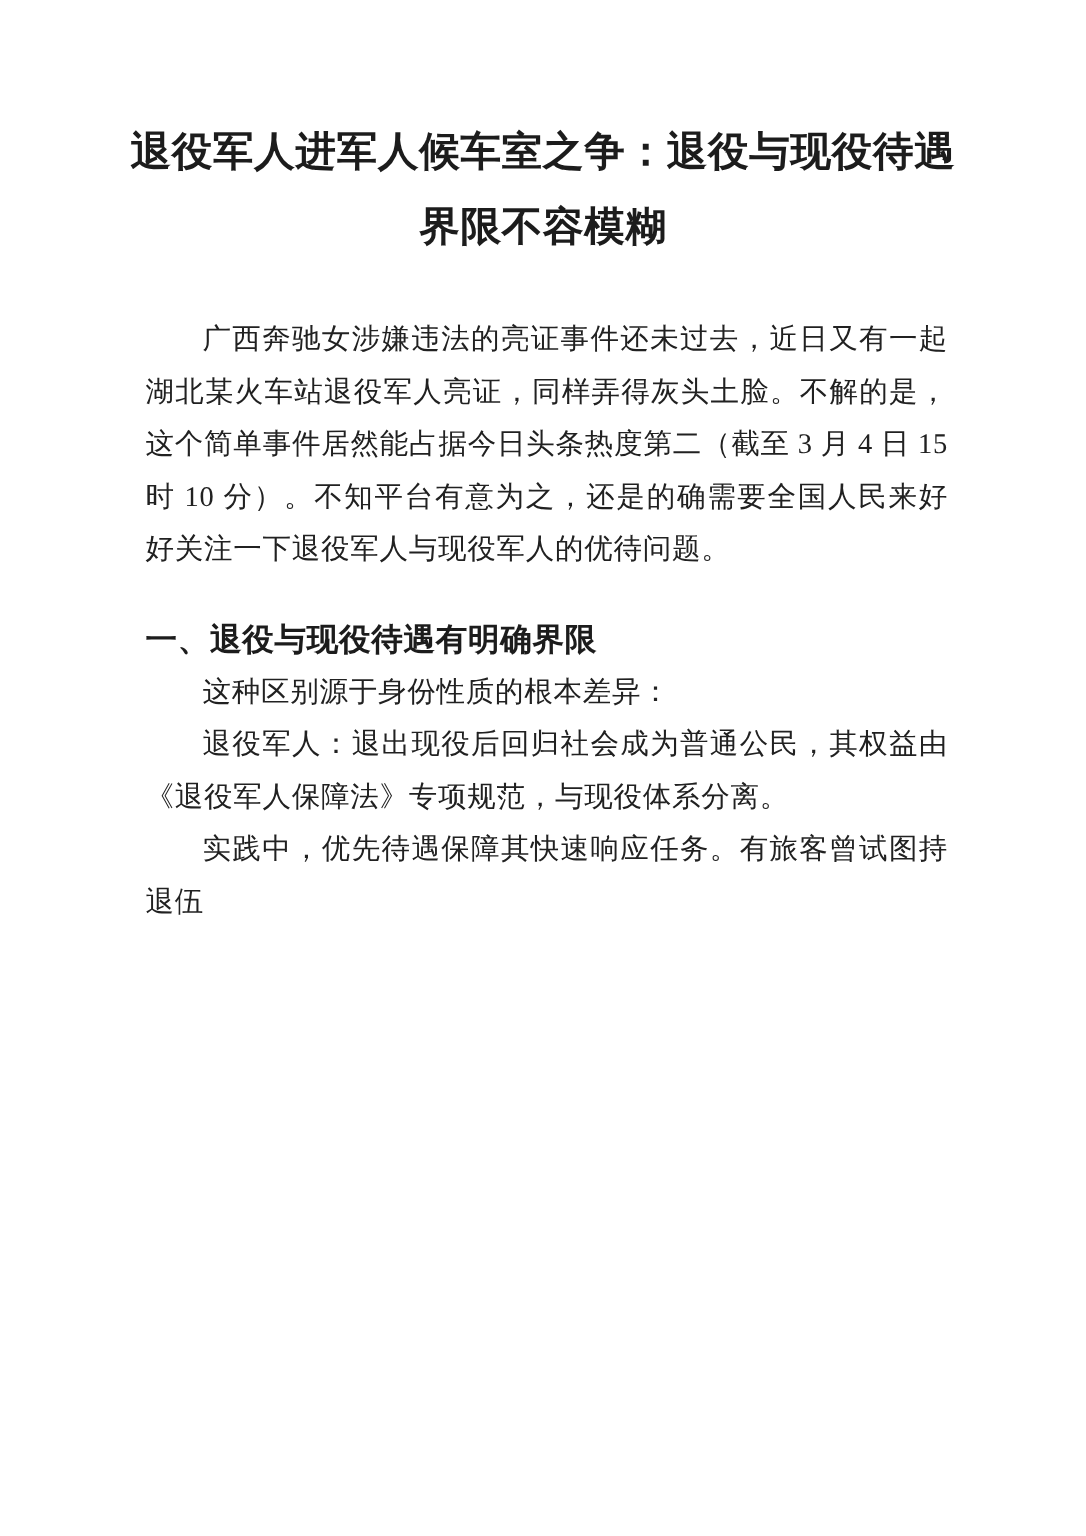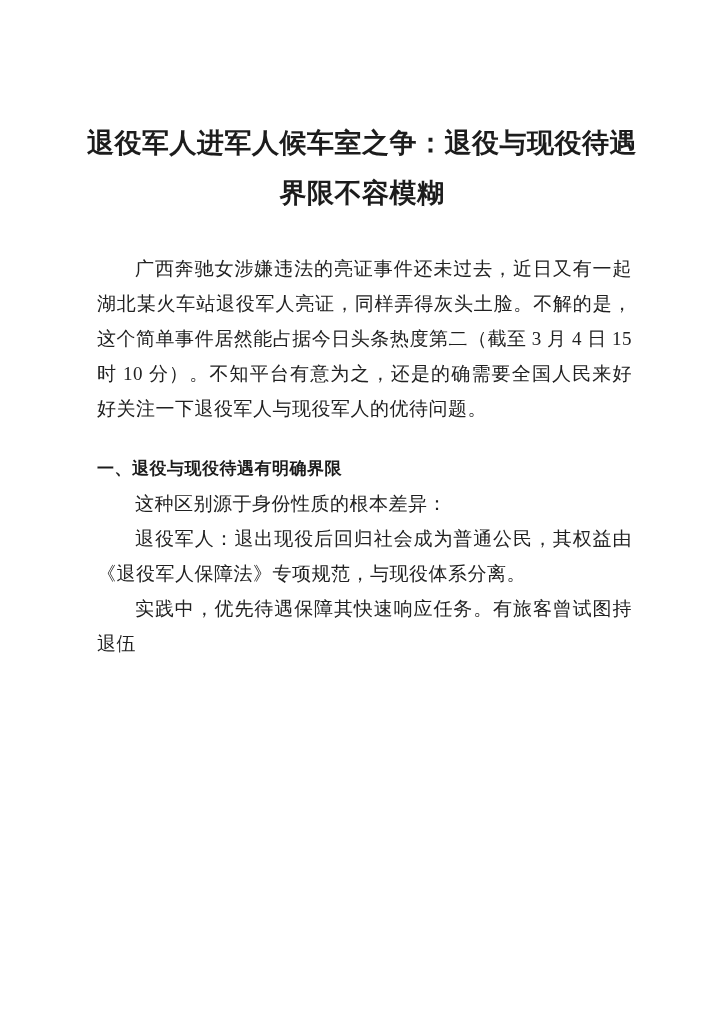--- a/index.html
+++ b/index.html
@@ -10,21 +10,21 @@
   .page {
     position: relative;
     width: 724px;
     height: 1024px;
     background: #ffffff;
     color: #1f1f1f;
     font-family: "Liberation Serif", "DejaVu Serif", serif;
     overflow: hidden;
   }
   .title-wrap {
-    padding-top: 118px;
+    padding-top: 76px;
     text-align: center;
     font-weight: bold;
     font-size: 27px;
     line-height: 50px;
     letter-spacing: 0.5px;
     color: #1c1c1c;
   }
   .title-line {
     white-space: nowrap;
   }
@@ -42,21 +42,21 @@
     text-indent: 38px;
     color: #212121;
   }
   .para.intro {
     margin-top: 33px;
   }
   .section-heading {
     margin: 25px 0 0 0;
     font-family: "Liberation Sans", "DejaVu Sans", sans-serif;
     font-weight: bold;
-    font-size: 17px;
+    font-size: 21px;
     line-height: 35px;
     letter-spacing: 0.5px;
     color: #1c1c1c;
     text-indent: 0;
   }
 </style>
 </head>
 <body>
 
 <div class="page">

